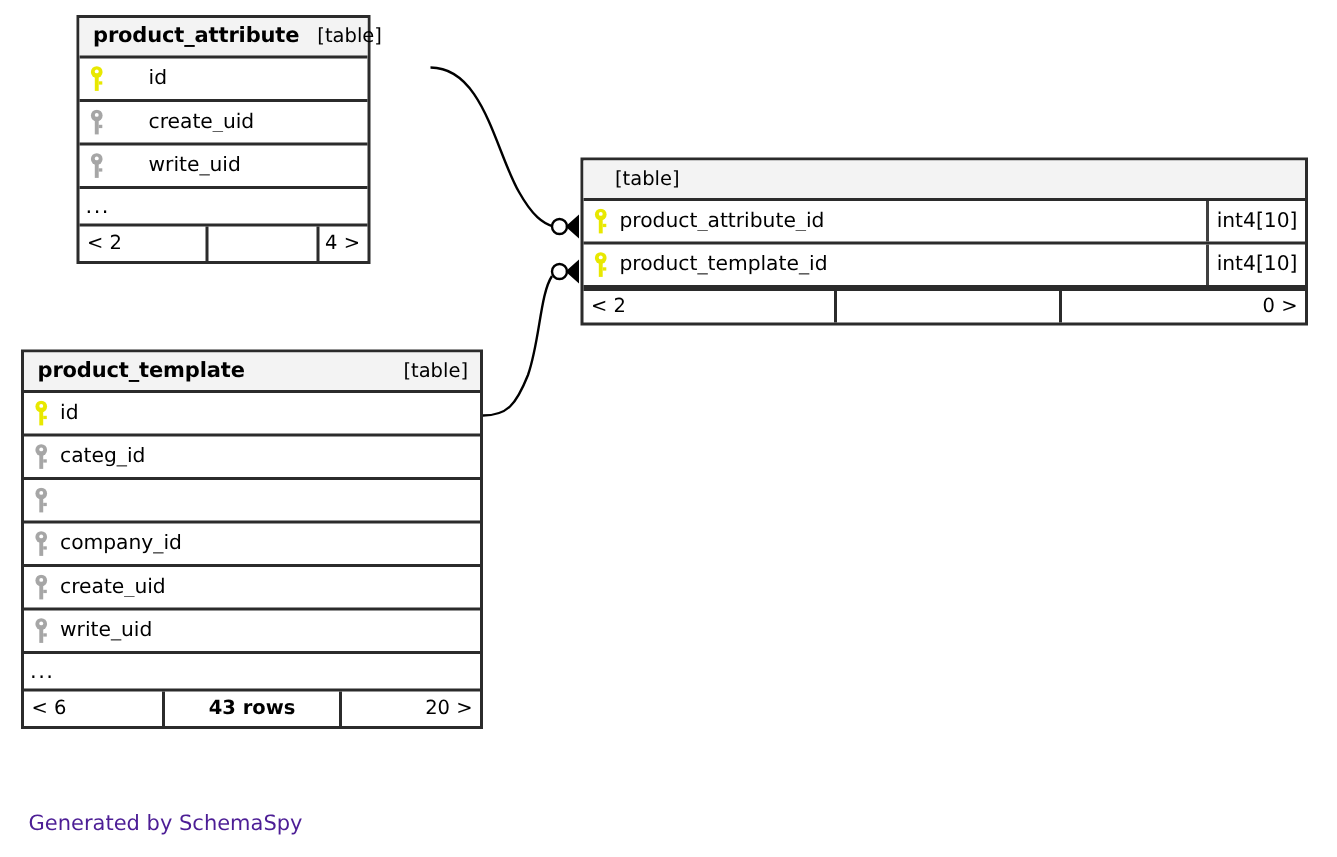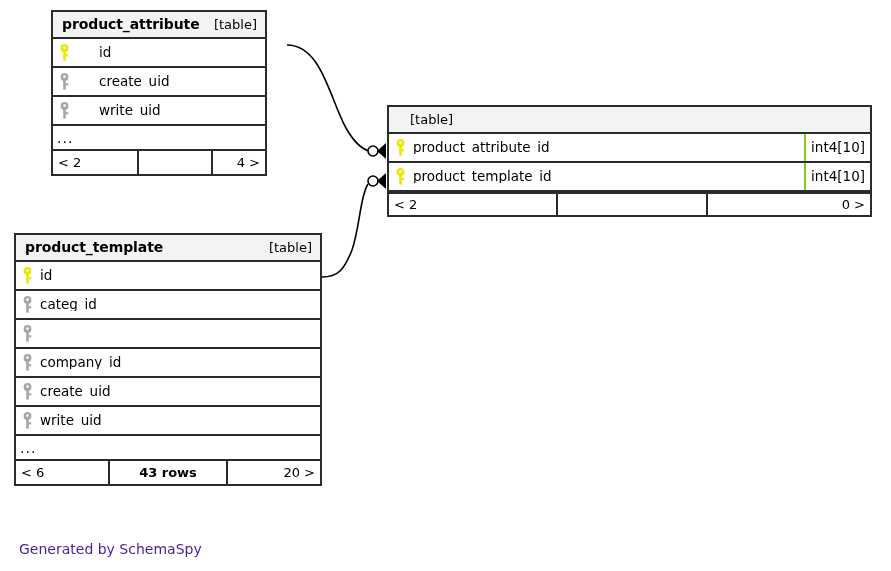--- a/index.html
+++ b/index.html
@@ -67,21 +67,21 @@
   .row:last-child { border-bottom: none; }
   .row .colname {
     flex: 1 1 auto;
     white-space: nowrap;
     overflow: hidden;
     padding-left: 2px;
     font-size: 13.5px;
   }
   .row .coltype {
     flex: 0 0 auto;
-    border-left: 2px solid #84cc16;
+    border-left: 2px solid #404040;
     align-self: stretch;
     display: flex;
     align-items: center;
     padding: 0 5px;
     font-size: 13.5px;
     white-space: nowrap;
     box-sizing: border-box;
   }
 
   
@@ -119,21 +119,21 @@
     overflow: hidden;
     white-space: nowrap;
   }
   .tfoot .fcell:last-child { border-right: none; }
   .tfoot .fleft   { flex: 1 1 0; justify-content: flex-start; }
   .tfoot .fmid    { flex: 1 1 0; justify-content: center; font-weight: bold; }
   .tfoot .fright  { flex: 1 1 0; justify-content: flex-end; }
 
   
   #tbl-product-attribute {
-    left: 51px;  top: 10px;  width: 216px;
+    left: 51px;  top: 10px;  width: 196px;
   }
   #tbl-rel {
     left: 387px; top: 105px; width: 485px;
   }
   #tbl-product-template {
     left: 14px;  top: 233px; width: 308px;
   }
 
   
   #tbl-product-attribute .tfoot .fleft  { flex: 0 0 86px; }

